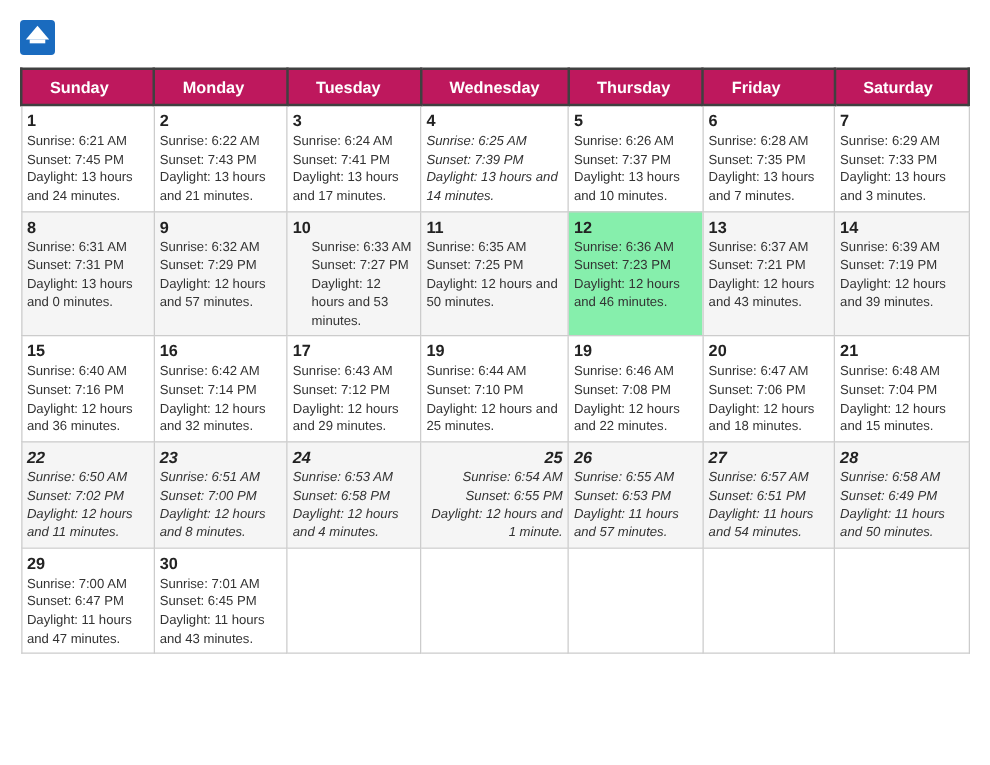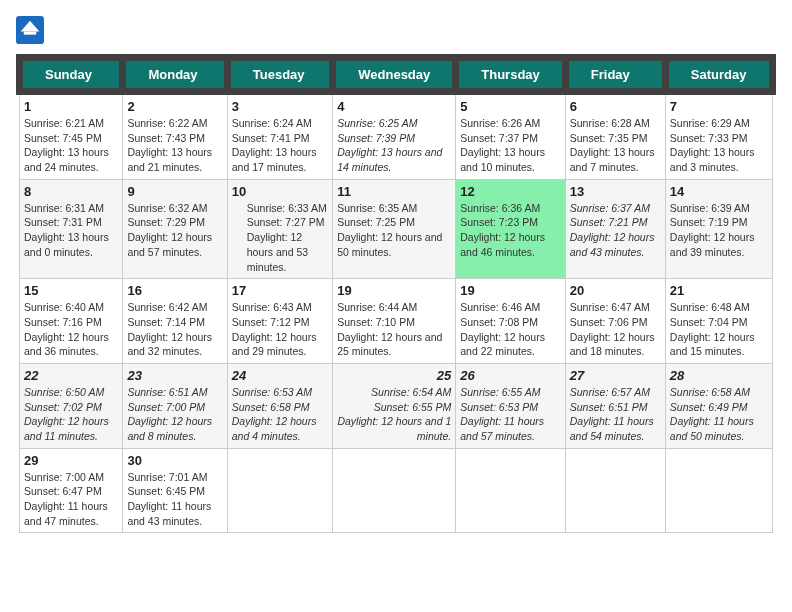--- a/index.html
+++ b/index.html
@@ -36,27 +36,27 @@
     .subtitle {
       font-size: 14px;
       color: #555;
     }
     table {
       width: 100%;
       border-collapse: collapse;
       font-size: 11px;
     }
     thead tr th {
-      background-color: #0f766e;
+      background-color: #be185d;
       color: #fff;
       padding: 6px 22px;
       text-align: left;
       font-size: 13px;
       font-weight: bold;
-      border: 7px solid #404040;
+      border: 2px solid #404040;
     }
     tbody tr td {
       vertical-align: top;
       padding: 4px;
       border: 1px solid #ccc;
       background: #fff;
       min-height: 70px;
       width: 14.28%;
     }
     tbody tr:nth-child(even) td {
@@ -179,21 +179,21 @@
 Daylight: 12 hours and 50 minutes.</div>
         </td>
         <td style="background: #86efac;">
           <span class="day-num">12</span>
           <div class="cell-text" style="white-space: pre-line;">Sunrise: 6:36 AM
 Sunset: 7:23 PM
 Daylight: 12 hours and 46 minutes.</div>
         </td>
         <td style="background: rgb(245, 245, 245);">
           <span class="day-num">13</span>
-          <div class="cell-text" style="white-space: pre-line; font-style: italic;">Sunrise: 6:37 AM
+          <div class="cell-text" style="white-space: pre-line;">Sunrise: 6:37 AM
 Sunset: 7:21 PM
 Daylight: 12 hours and 43 minutes.</div>
         </td>
         <td style="background: rgb(245, 245, 245);">
           <span class="day-num">14</span>
           <div class="cell-text" style="white-space: pre-line;">Sunrise: 6:39 AM
 Sunset: 7:19 PM
 Daylight: 12 hours and 39 minutes.</div>
         </td>
       </tr>

